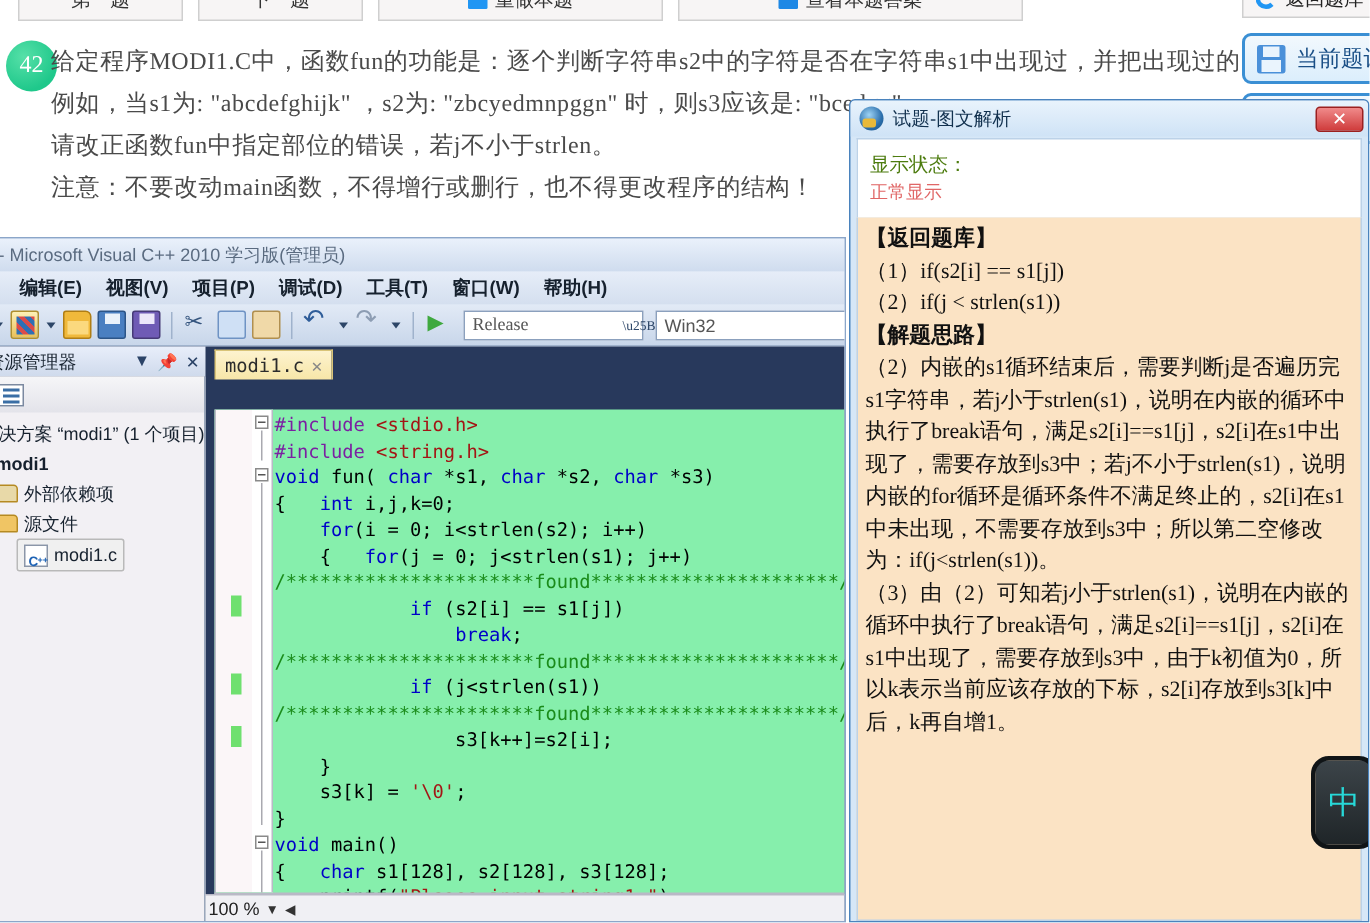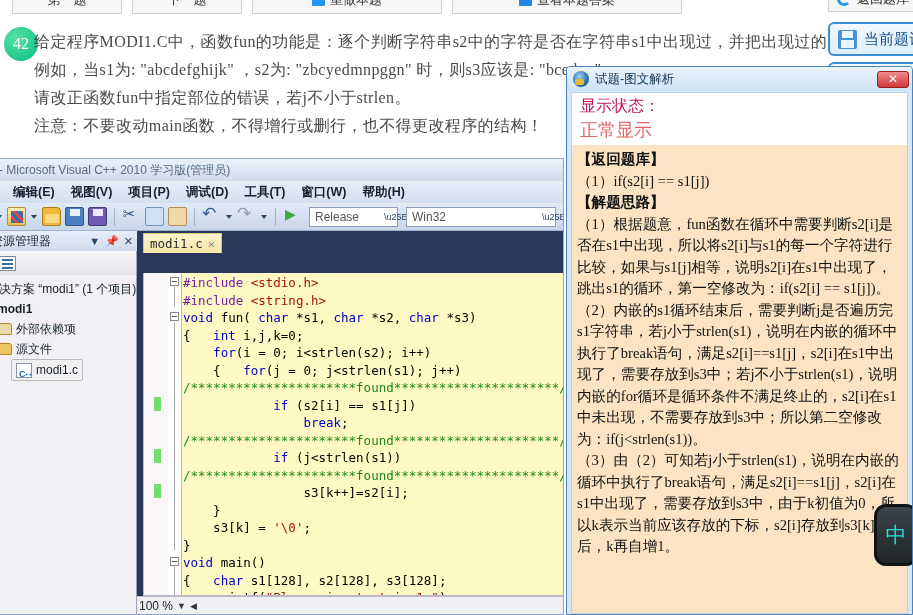--- a/index.html
+++ b/index.html
@@ -153,21 +153,21 @@
   }
   .file-tab .x { color:#888; font-size:12px; }
   .scope-bar {
     position:absolute; left:6px; top:22px; right:0; height:20px;
     background:#eeeef4; border:1px solid #b9b9c6; border-right:none;
     font-size:12.5px; color:#6b6b72; display:flex; align-items:center; padding-left:24px;
     font-family:"DejaVu Sans Mono", monospace;
   }
   .code-wrap {
     position:absolute; left:6px; top:42px; right:0; bottom:18px;
-    background:#fef9c3; border:1px solid #b9b9c6; border-right:none; border-top:none;
+    background:#86efac; border:1px solid #b9b9c6; border-right:none; border-top:none;
     overflow:hidden;
   }
   .gutter { position:absolute; left:0; top:0; width:24px; bottom:0; background:#fbf6f8; }
   .gutter-line { position:absolute; left:10px; width:7px; height:14px; background:#6fe06f; }
   .fold { position:absolute; left:24px; top:0; width:14px; bottom:0; background:#fff; border-right:1px solid #b9b9c6;}
   .code {
     position:absolute; left:39px; top:0; right:0; bottom:0;
     font-family:"DejaVu Sans Mono","Liberation Mono",monospace;
     font-size:12.5px; line-height:17.5px; color:#000; white-space:pre;
     padding-top:1px;
@@ -209,22 +209,22 @@
     background:linear-gradient(#f08a8a,#cf3b3b); border:1px solid #9b2020;
     color:#fff; font-size:12px; font-weight:bold;
     display:flex; align-items:center; justify-content:center;
   }
   .dlg-toolarea {
     position:absolute; left:4px; top:25px; right:4px; height:53px;
     background:#fff; border:1px solid #bcd2e8; border-bottom:none;
     display:flex; align-items:center; padding-left:8px; gap:12px;
   }
   .statusblk { display:flex; flex-direction:column; gap:1px; }
-  .status-lab { font-size:16px; color:#be185d; }
-  .status-val { font-size:18px; color:#e06666;font-family:Liberation Mono, monospace; }
+  .status-lab { font-size:13px; color:#4d7c0f; }
+  .status-val { font-size:12px; color:#e06666;font-family:Liberation Mono, monospace; }
   .pin-btn {
     width:97px; height:40px; border-radius:7px;
     background:linear-gradient(#7ec8f5 0%, #2f9ae0 48%, #1e7fc4 52%, #4fb3ed 100%);
     border:2px solid #d8ecfb; outline:1px solid #3f93cf;
     display:flex; align-items:center; justify-content:center; gap:5px;
     color:#fff; font-size:14px;
   }
   .pin-glyph { width:19px;height:19px; position:relative; transform:rotate(-20deg); flex:0 0 auto;}
   .pin-glyph::before{content:"";position:absolute;left:5px;top:0;width:10px;height:9px;background:#bfe6fb;
      border:1px solid #6aaed6; border-radius:2px; transform:rotate(40deg);}
@@ -326,21 +326,21 @@
       <span class="ico cut"></span>
       <span class="ico copy"></span>
       <span class="ico paste"></span>
       <span class="vsep"></span>
       <span class="ico undo"></span>
       <span class="caret-sm"></span>
       <span class="ico redo"></span>
       <span class="caret-sm"></span>
       <span class="vsep"></span>
       <span class="ico run"></span>
-      <span class="combo" style="width:89px;margin-left:3px;">
+      <span class="combo" style="width:120px;margin-left:3px;font-family:Liberation Serif, serif;">
         <span class="cv">Release</span>
         <span class="cd">\u25BC</span>
       </span>
       <span class="combo" style="width:150px;margin-left:4px;">
         <span class="cv">Win32</span>
         <span class="cd">\u25BC</span>
       </span>
     </div>
 
     <div class="vc-body">
@@ -427,22 +427,22 @@
       <div class="statusblk">
         <span class="status-lab">显示状态：</span>
         <span class="status-val">正常显示</span>
       </div>
     </div>
 
     <div class="dlg-content">
       <div class="expl" id="expl-body">
           <div style="font-weight: bold;">【返回题库】</div>
           <div>（1）if(s2[i] == s1[j])</div>
+          <div>（2）if(j &lt; strlen(s1))</div>
           <div style="font-weight: bold;">【解题思路】</div>
-          <div>（1）根据题意，fun函数在循环中需要判断s2[i]是否在s1中出现，所以将s2[i]与s1的每一个字符进行比较，如果与s1[j]相等，说明s2[i]在s1中出现了，跳出s1的循环，第一空修改为：if(s2[i] == s1[j])。</div>
           <div>（2）内嵌的s1循环结束后，需要判断j是否遍历完s1字符串，若j小于strlen(s1)，说明在内嵌的循环中执行了break语句，满足s2[i]==s1[j]，s2[i]在s1中出现了，需要存放到s3中；若j不小于strlen(s1)，说明内嵌的for循环是循环条件不满足终止的，s2[i]在s1中未出现，不需要存放到s3中；所以第二空修改为：if(j&lt;strlen(s1))。</div>
           <div>（3）由（2）可知若j小于strlen(s1)，说明在内嵌的循环中执行了break语句，满足s2[i]==s1[j]，s2[i]在s1中出现了，需要存放到s3中，由于k初值为0，所以k表示当前应该存放的下标，s2[i]存放到s3[k]中后，k再自增1。</div>
         </div>
     </div>
 
     <div class="ime">
       <span>中</span>
     </div>
   </div>
 

